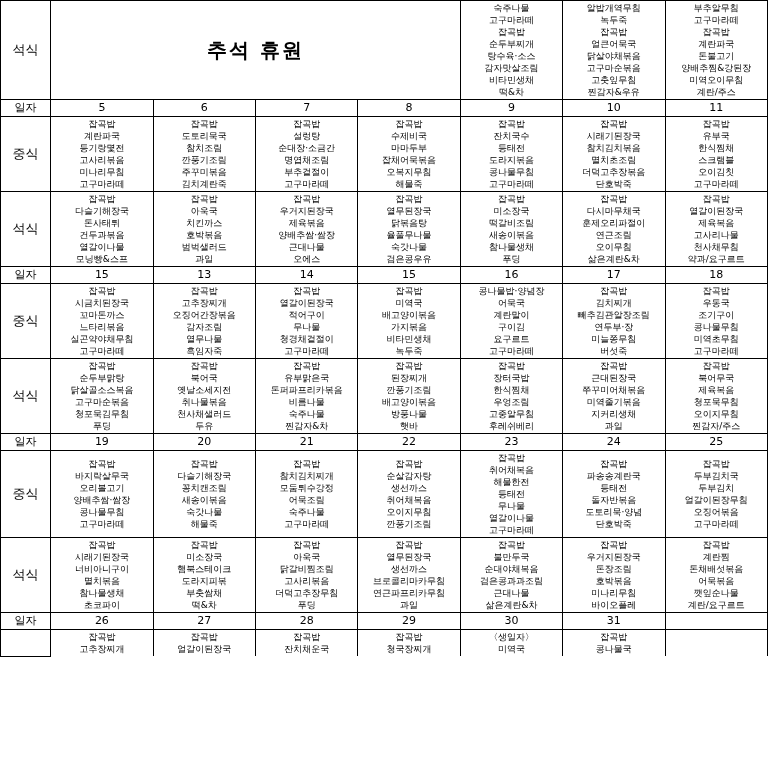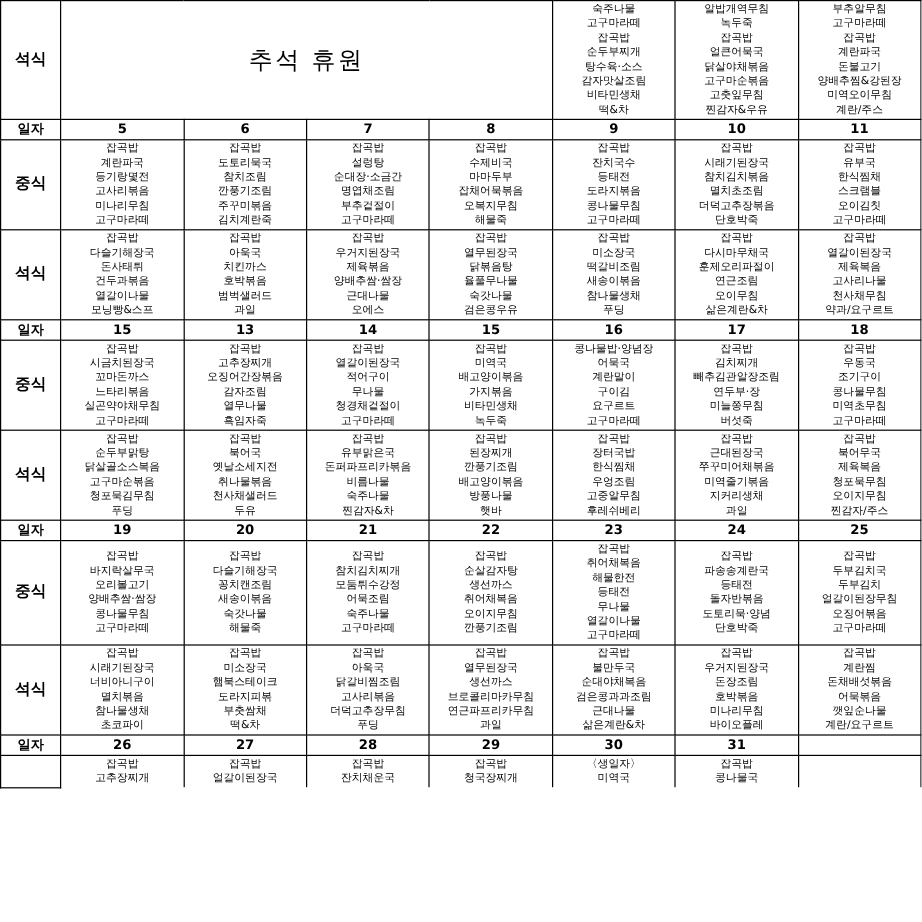--- a/index.html
+++ b/index.html
@@ -1,24 +1,24 @@
 <!DOCTYPE html>
 <html><head>
 <meta charset="utf-8">
 <style>
   html,body{margin:0;padding:0;background:#fff;}
   body{width:768px;height:768px;font-family:"DejaVu Sans","Liberation Sans",sans-serif;color:#000;}
   #sheet{width:768px;height:768px;overflow:hidden;}
   table{border-collapse:collapse;width:768px;table-layout:fixed;}
   td{border:1px solid #000;text-align:center;vertical-align:middle;font-size:9px;line-height:12px;padding:0;}
-  .lbl{font-size:13px;font-weight:bold;width:50px;}
-  .daterow td{font-size:11px;font-weight:bold;height:16px;}
+  .lbl{font-size:13px;font-weight:normal;width:50px;}
+  .daterow td{font-size:11px;font-weight:normal;height:16px;}
   .cell{padding:1px 0;}
   .cell div{white-space:nowrap;overflow:hidden;text-overflow:clip;}
-  .title{font-size:20px;font-weight:normal;letter-spacing:2px;}
+  .title{font-size:20px;font-weight:bold;letter-spacing:2px;}
   .partial{border-bottom:none;}
 </style>
 </head>
 <body>
 
 <div id="sheet">
 <table>
   <colgroup>
     <col style="width:50px">
     <col style="width:102px">

